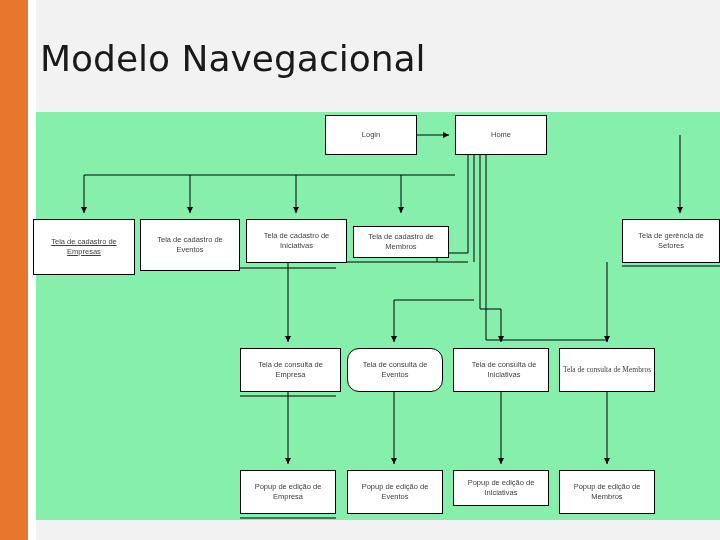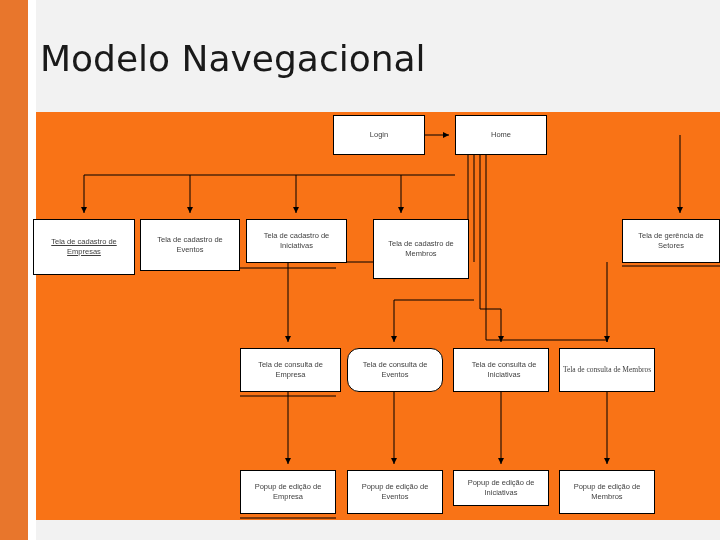--- a/index.html
+++ b/index.html
@@ -12,21 +12,21 @@
     background: #ffffff;
     font-family: "Liberation Sans", sans-serif;
     overflow: hidden;
     position: relative;
   }
   #slide {
     position: absolute;
     left: 0; top: 0;
     width: 720px;
     height: 540px;
-    background: #f97316;
+    background: #86efac;
   }
   .header-band {
     position: absolute;
     left: 0; top: 0;
     width: 720px;
     height: 112px;
     background: #f2f2f2;
   }
   .footer-band {
     position: absolute;
@@ -142,37 +142,37 @@
         <path d="M501,392 L501,464" marker-end="url(#ah)"></path>
         <path d="M607,392 L607,464" marker-end="url(#ah)"></path>
 
         <path d="M240,268 L336,268"></path>
         <path d="M622,266 L720,266"></path>
         <path d="M240,396 L336,396"></path>
         <path d="M240,518 L336,518"></path>
       </g>
     </svg>
 
-    <div class="node" style="left:333px; top:115px; width:92px; height:40px;">
+    <div class="node" style="left:325px; top:115px; width:92px; height:40px;">
         <span>Login</span>
       </div>
     <div class="node" style="left:455px; top:115px; width:92px; height:40px;">
         <span>Home</span>
       </div>
 
     <div class="node" style="left:33px; top:219px; width:102px; height:56px;text-decoration:underline;">
         <span>Tela de cadastro de Empresas</span>
       </div>
     <div class="node" style="left:140px; top:219px; width:100px; height:52px;">
         <span>Tela de cadastro de Eventos</span>
       </div>
     <div class="node" style="left:246px; top:219px; width:101px; height:44px;">
         <span>Tela de cadastro de Iniciativas</span>
       </div>
-    <div class="node" style="left:353px; top:219px; width:96px; height:60px;margin-left:20px;">
+    <div class="node" style="left:353px; top:226px; width:96px; height:32px;">
         <span>Tela de cadastro de Membros</span>
       </div>
     <div class="node" style="left:622px; top:219px; width:98px; height:44px;">
         <span>Tela de gerência de Setores</span>
       </div>
 
     <div class="node" style="left:240px; top:348px; width:101px; height:44px;">
         <span>Tela de consulta de Empresa</span>
       </div>
     <div class="node" style="left:347px; top:348px; width:96px; height:44px;border-radius:12px;">

